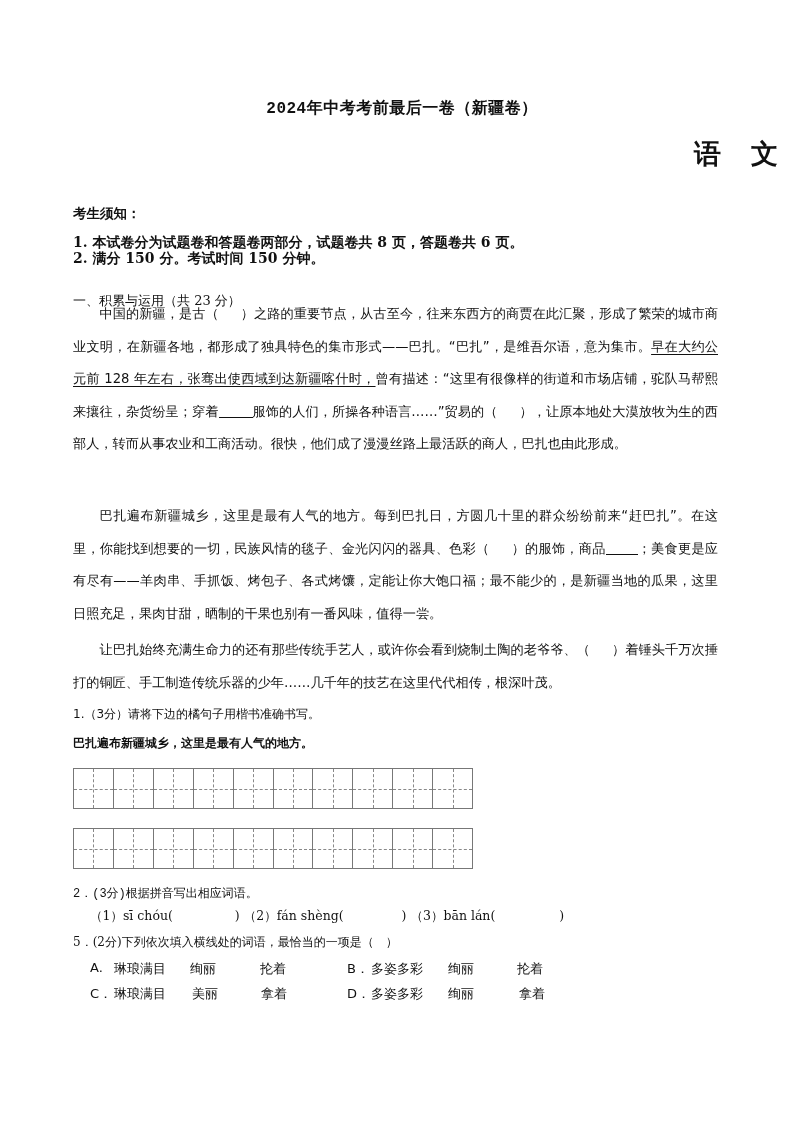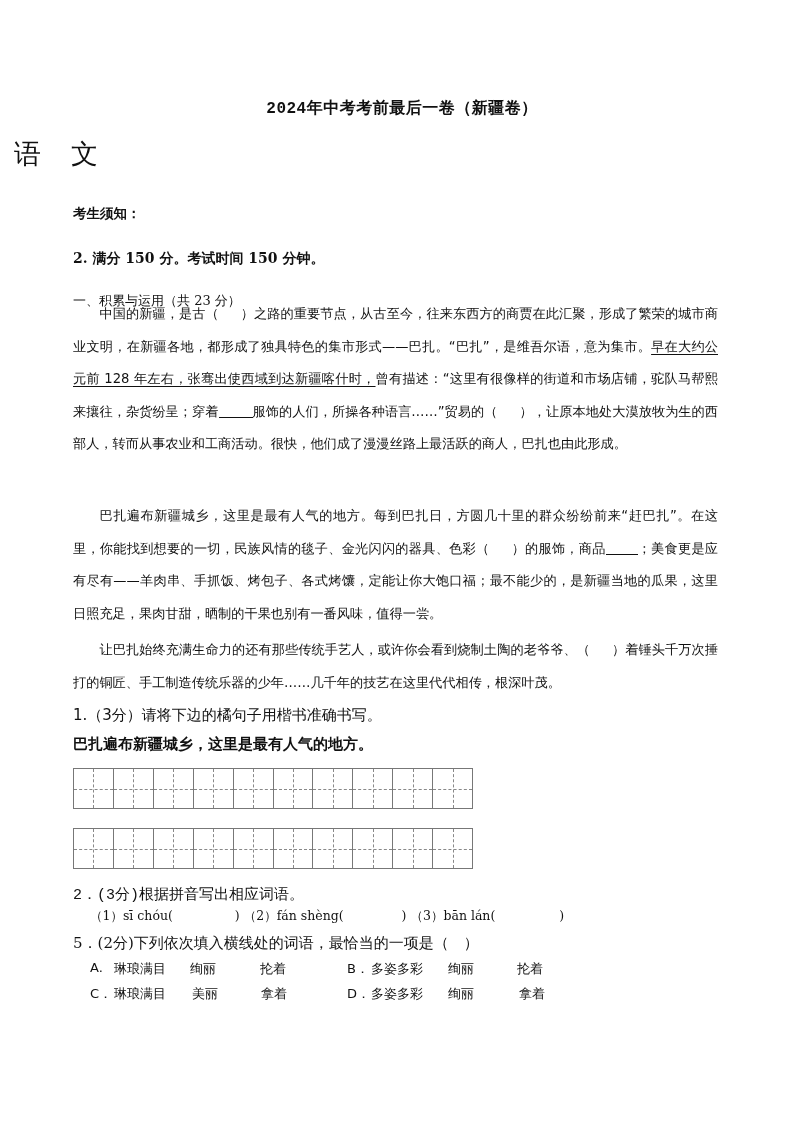--- a/index.html
+++ b/index.html
@@ -13,23 +13,23 @@
   .page { position: absolute; left: 0; top: 0; width: 794px; height: 1123px; }
 
   .title {
     position: absolute; left: 5px; width: 794px; top: 98px;
     text-align: center;
     font-family: Liberation Mono, monospace;
     font-weight: bold; font-size: 16px; letter-spacing: 0.5px;
   }
   .subject {
     position: absolute; left: 0; width: 794px; top: 136px;
-    text-align: left;
+    text-align: right;
     font-family: "DejaVu Serif", "Liberation Serif", serif;
-    font-weight: normal; font-size: 27px; letter-spacing: 2px;
+    font-weight: bold; font-size: 27px; letter-spacing: 2px;
   }
   .subject span { display: inline-block; margin: 0 14px; }
 
   .notice-head, .notice-item, .section-head {
     position: absolute; left: 73px;
     font-family: "DejaVu Serif", "Liberation Serif", serif;
     font-weight: bold; font-size: 14px; white-space: nowrap; margin-top: 16px;
   }
   .notice-head { top: 189px; font-size: 13.5px; }
   .notice-item.i1 { top: 218px; }
@@ -43,21 +43,21 @@
   }
   .passage p { text-indent: 2em; }
   .p1 { top: 298px; }
   .p2 { top: 500px; }
   .p3 { top: 634px; }
   .ul { text-decoration: underline; text-underline-offset: 3px; }
   .blank { display: inline-block; border-bottom: 1px solid #111; height: 14px; vertical-align: -2px; }
   .paren-gap { display: inline-block; width: 22px; }
 
   .q-line {
-    position: absolute; left: 73px; font-size: 15px; white-space: nowrap;
+    position: absolute; left: 73px; font-size: 12px; white-space: nowrap;
   }
   .q1 { top: 706px; }
   .q1-sent { top: 735px; font-weight: bold; }
 
   .grid-row {
     position: absolute; left: 73px; width: 400px; height: 41px;
     display: flex; border-top: 1.5px solid #777; border-bottom: 1.5px solid #777;
     border-left: 1.5px solid #777;
   }
   .grid-row.r1 { top: 768px; }
@@ -92,20 +92,21 @@
 <body>
 
 <div class="page">
 
   <div class="title">2024年中考考前最后一卷（新疆卷）</div>
   <div class="subject">
     <span>语</span><span>文</span>
   </div>
 
   <div class="notice-head">考生须知：</div>
+  <div class="notice-item i1">1. 本试卷分为试题卷和答题卷两部分，试题卷共 8 页，答题卷共 6 页。</div>
   <div class="notice-item i2">2. 满分 150 分。考试时间 150 分钟。</div>
   <div class="section-head">一、积累与运用（共 23 分）</div>
 
   <div class="passage p1">
     <p><span>中国的新疆，是古（</span><span class="paren-gap"></span><span>）之路的重要节点，从古至今，往来东西方的商贾在此汇聚，形成了繁荣的城市商业文明，在新疆各地，都形成了独具特色的集市形式——巴扎。“巴扎”，是维吾尔语，意为集市。</span><span class="ul">早在大约公元前 128 年左右，张骞出使西域到达新疆喀什时，</span><span>曾有描述：“这里有很像样的街道和市场店铺，驼队马帮熙来攘往，杂货纷呈；穿着</span><span class="blank" style="width:34px"></span><span>服饰的人们，所操各种语言……”贸易的（</span><span class="paren-gap"></span><span>），让原本地处大漠放牧为生的西部人，转而从事农业和工商活动。很快，他们成了漫漫丝路上最活跃的商人，巴扎也由此形成。</span></p>
   </div>
 
   <div class="passage p3">
     <p><span>让巴扎始终充满生命力的还有那些传统手艺人，或许你会看到烧制土陶的老爷爷、（</span><span class="paren-gap"></span><span>）着锤头千万次捶打的铜匠、手工制造传统乐器的少年……几千年的技艺在这里代代相传，根深叶茂。</span></p>
   </div>

